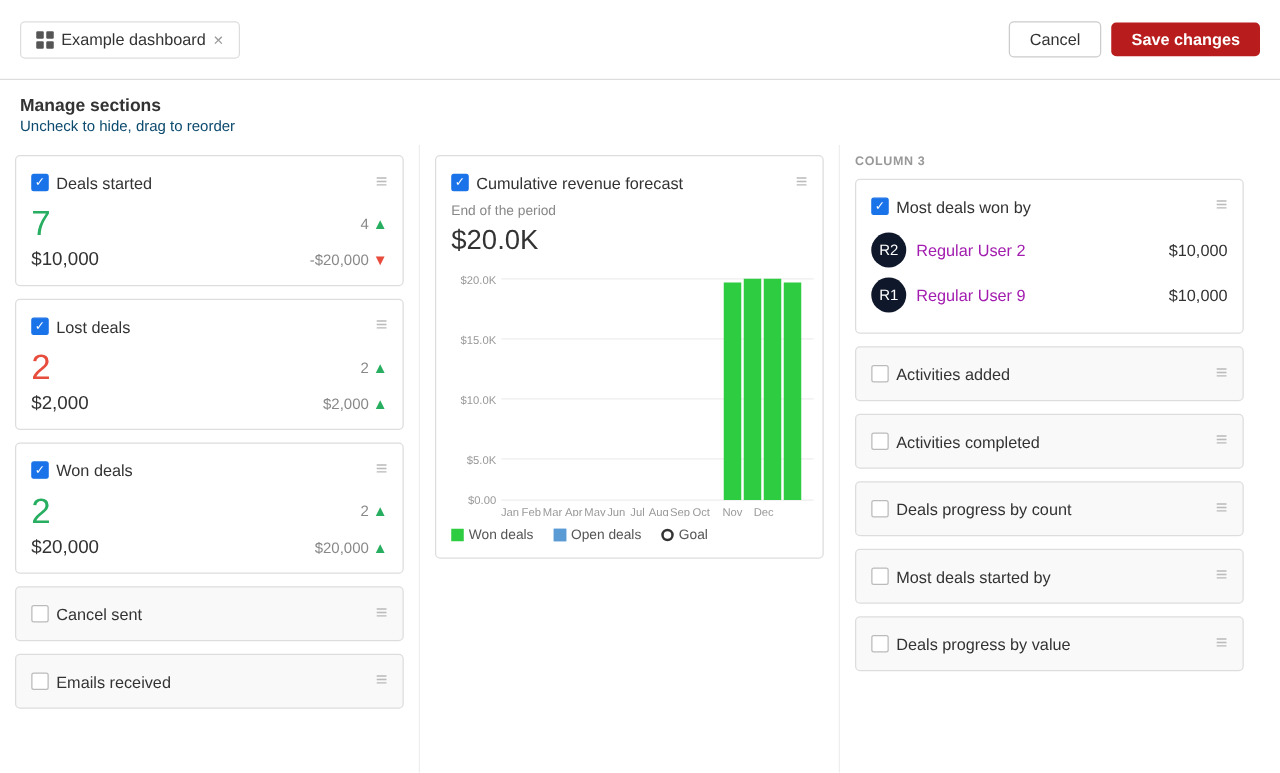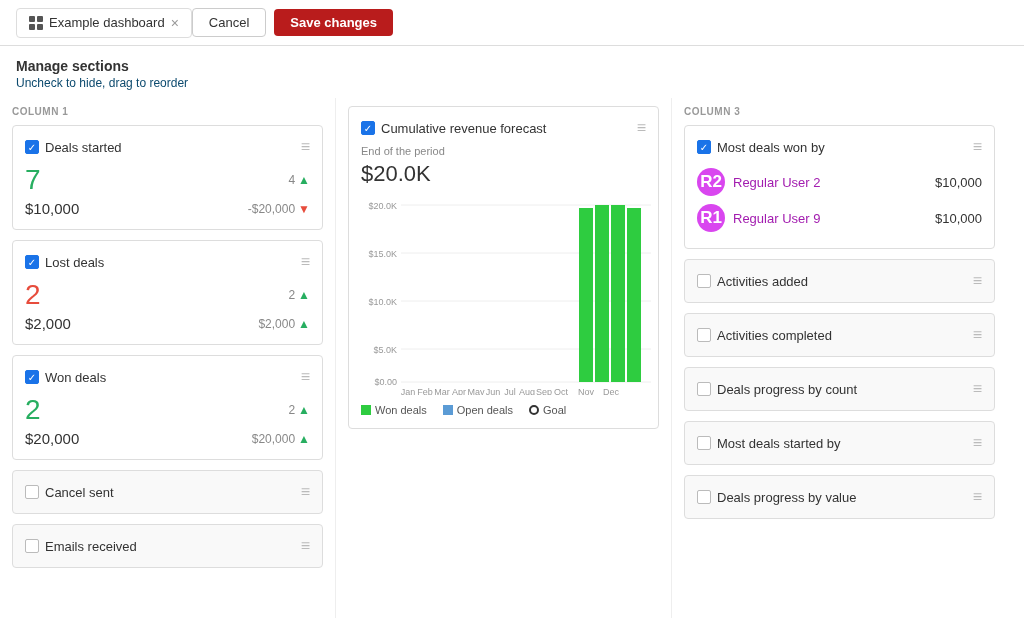--- a/index.html
+++ b/index.html
@@ -1,19 +1,19 @@
 <!DOCTYPE html>
 <html><head>
   <meta charset="utf-8">
   <style>
     * { box-sizing: border-box; margin: 0; padding: 0; }
     body { font-family: -apple-system, BlinkMacSystemFont, 'Segoe UI', Arial, sans-serif; font-size: 13px; background: #fff; color: #333; width: 1024px; height: 618px; overflow: hidden; }
 
     
-    .topbar { display: flex; align-items: center; justify-content: flex-start; padding: 8px 16px; border-bottom: 1px solid #ddd; height: 46px; }
+    .topbar { display: flex; align-items: center; justify-content: space-between; padding: 8px 16px; border-bottom: 1px solid #ddd; height: 64px; }
     .topbar-left { display: flex; align-items: center; gap: 8px; }
     .dashboard-tab { display: flex; align-items: center; gap: 6px; padding: 6px 12px; border: 1px solid #ddd; border-radius: 4px; background: #fff; font-size: 13px; cursor: pointer; }
     .dashboard-tab .grid-icon { display: grid; grid-template-columns: 1fr 1fr; gap: 2px; width: 14px; height: 14px; }
     .dashboard-tab .grid-icon span { background: #555; border-radius: 1px; }
     .close-x { color: #999; cursor: pointer; font-size: 14px; }
     .topbar-right { display: flex; align-items: center; gap: 8px; }
     .btn-cancel { padding: 6px 16px; border: 1px solid #ccc; border-radius: 4px; background: #fff; cursor: pointer; font-size: 13px; color: #333; }
     .btn-save { padding: 6px 16px; border: none; border-radius: 4px; background: #b91c1c; color: #fff; cursor: pointer; font-size: 13px; font-weight: 600; }
 
     
@@ -61,21 +61,21 @@
 
     
     .chart-legend { display: flex; align-items: center; gap: 16px; margin-top: 6px; font-size: 11px; color: #555; }
     .legend-item { display: flex; align-items: center; gap: 4px; }
     .legend-dot-green { width: 10px; height: 10px; background: #2ecc40; display: inline-block; }
     .legend-dot-blue { width: 10px; height: 10px; background: #5b9bd5; display: inline-block; border: 1px solid #5b9bd5; }
     .legend-circle { width: 10px; height: 10px; border-radius: 50%; border: 2px solid #333; display: inline-block; }
 
     
     .user-row { display: flex; align-items: center; justify-content: space-between; padding: 4px 0; }
-    .user-avatar { width: 28px; height: 28px; border-radius: 50%; background: #d946ef; color: #fff; display: flex; align-items: center; justify-content: center; font-size: 17px; font-weight: 700; flex-shrink: 0; }
+    .user-avatar { width: 28px; height: 28px; border-radius: 50%; background: #0f172a; color: #fff; display: flex; align-items: center; justify-content: center; font-size: 12px; font-weight: 400; flex-shrink: 0; }
     .user-name { font-size: 13px; color: #a21caf; margin-left: 8px; }
     .user-amount { font-size: 13px; color: #333; }
     .user-info { display: flex; align-items: center; }
 
     
     .widget-unchecked { border: 1px solid #ddd; border-radius: 4px; margin-bottom: 10px; padding: 12px; background: #f9f9f9; text-align: center; }
     .widget-unchecked-header { display: flex; align-items: center; justify-content: space-between; }
 
     
     .col-divider { width: 1px; background: #eee; margin: 0; }
@@ -103,21 +103,20 @@
 </div>
 
 <div class="manage-header">
   <h2>Manage sections</h2>
   <p>Uncheck to hide, drag to reorder</p>
 </div>
 
 <div class="main-content">
 
   <div class="column column-1">
-    <div class="col-header">COLUMN 1</div>
 
     <div class="widget-card">
       <div class="widget-card-header">
         <div class="widget-card-title">
           <span class="cb checked">✓</span>
           <span>Deals started</span>
         </div>
         <span class="drag-icon">≡</span>
       </div>
       <div class="stat-row">

